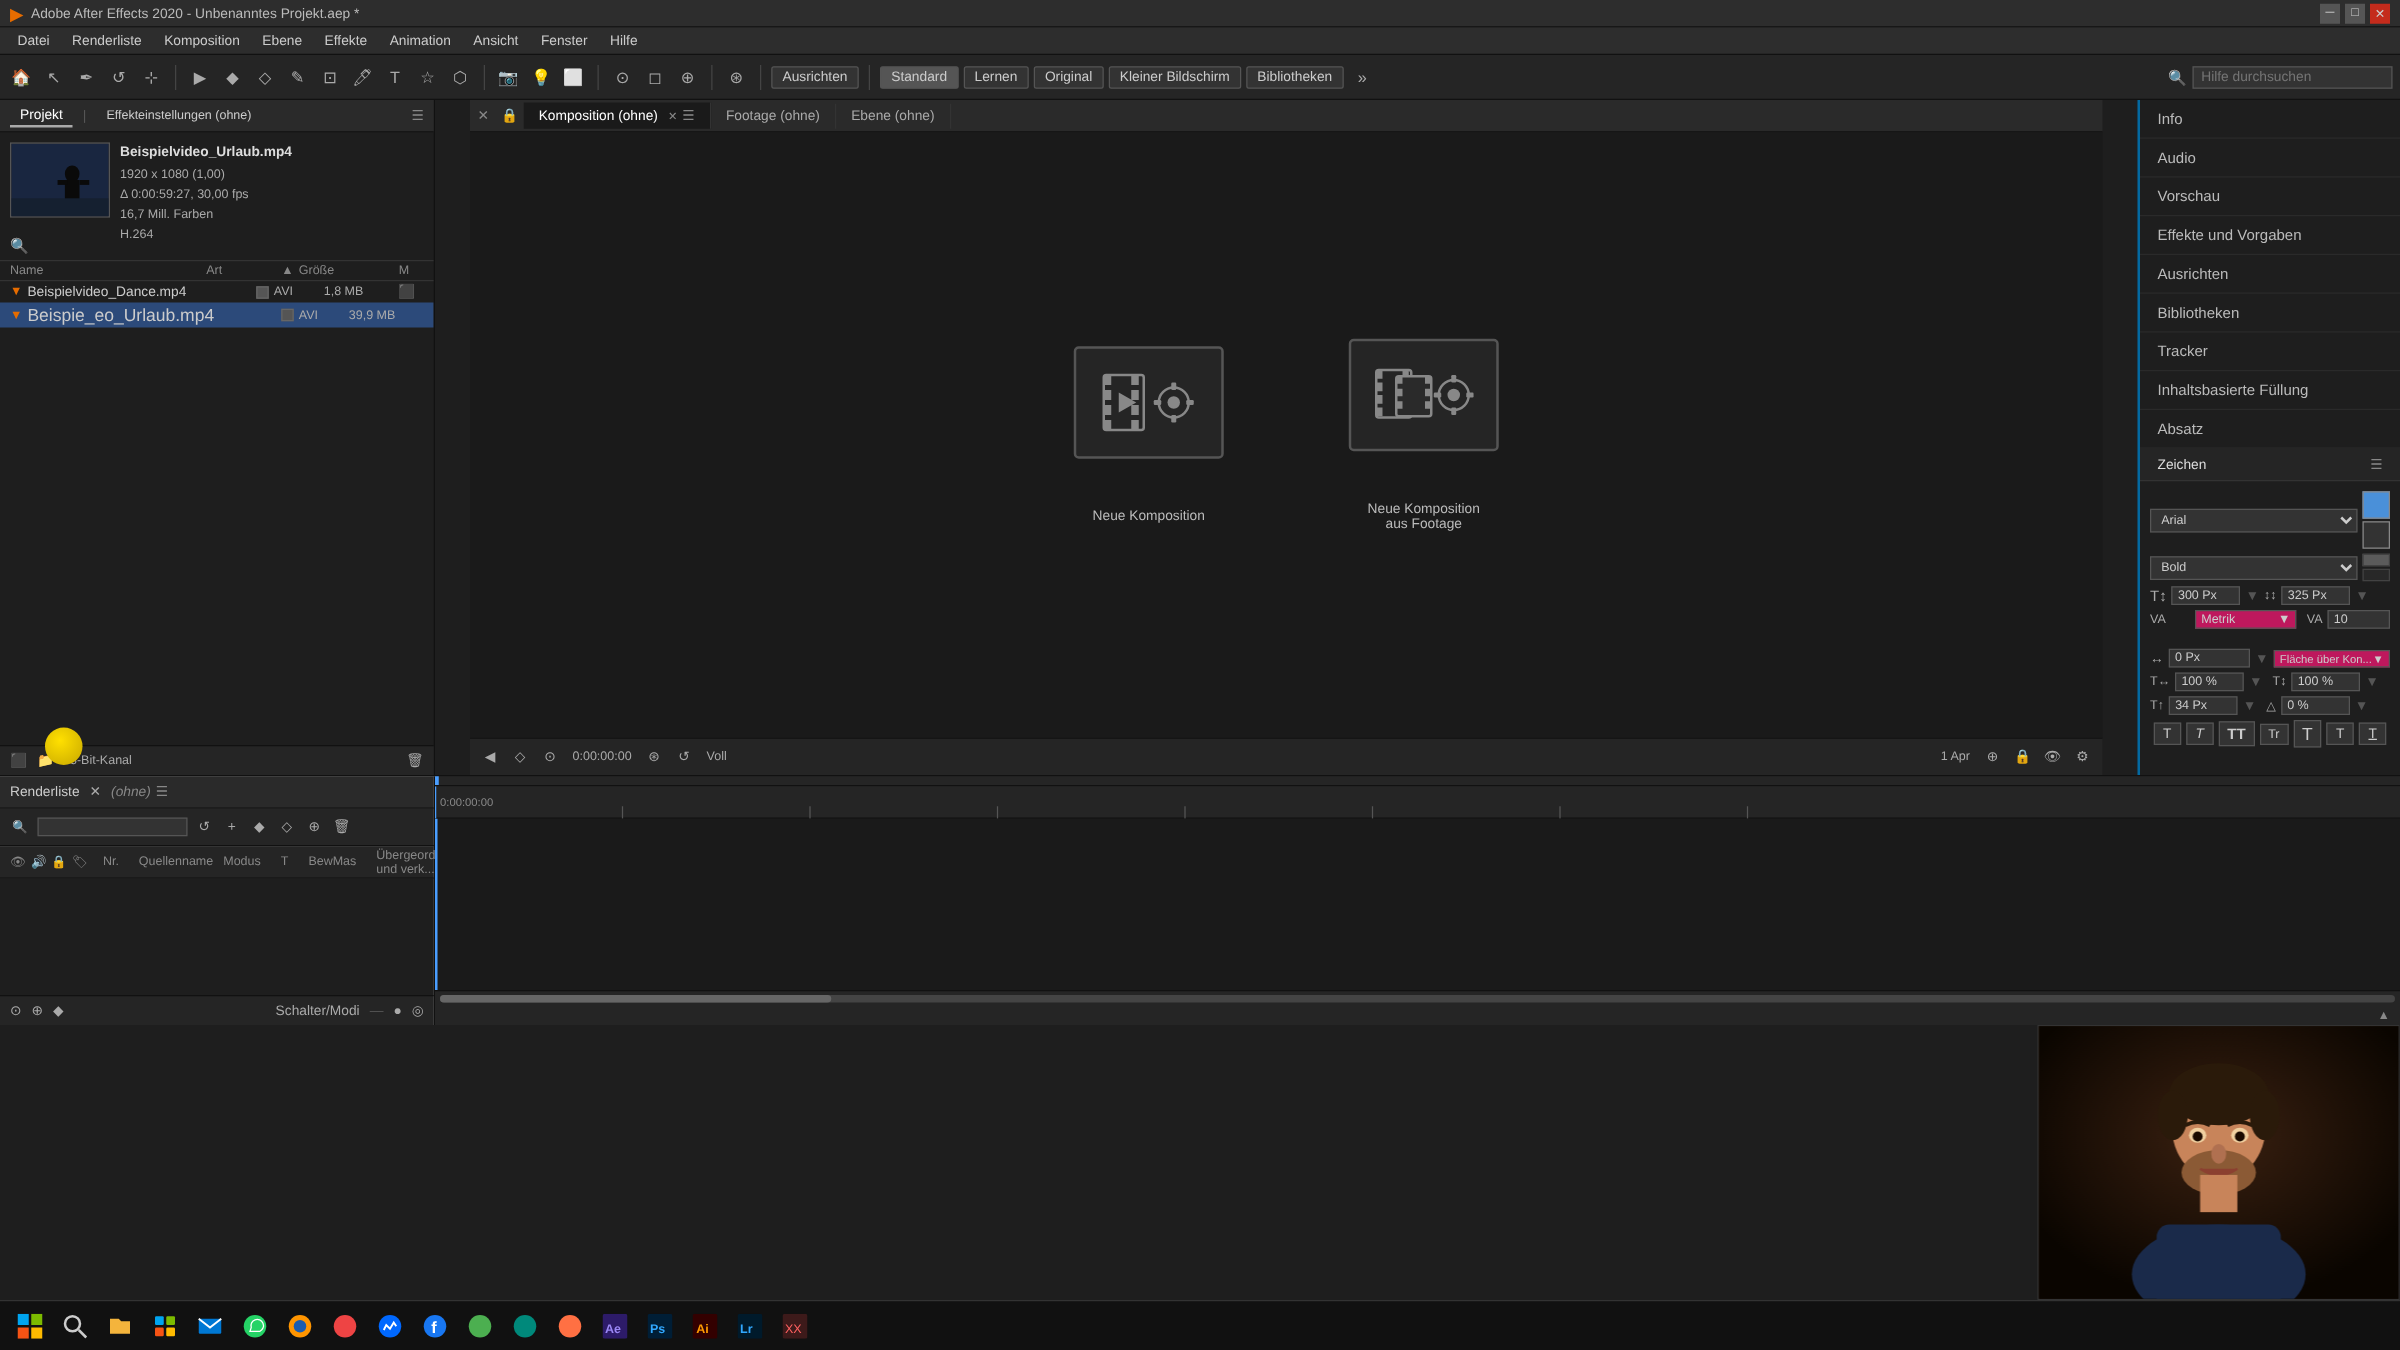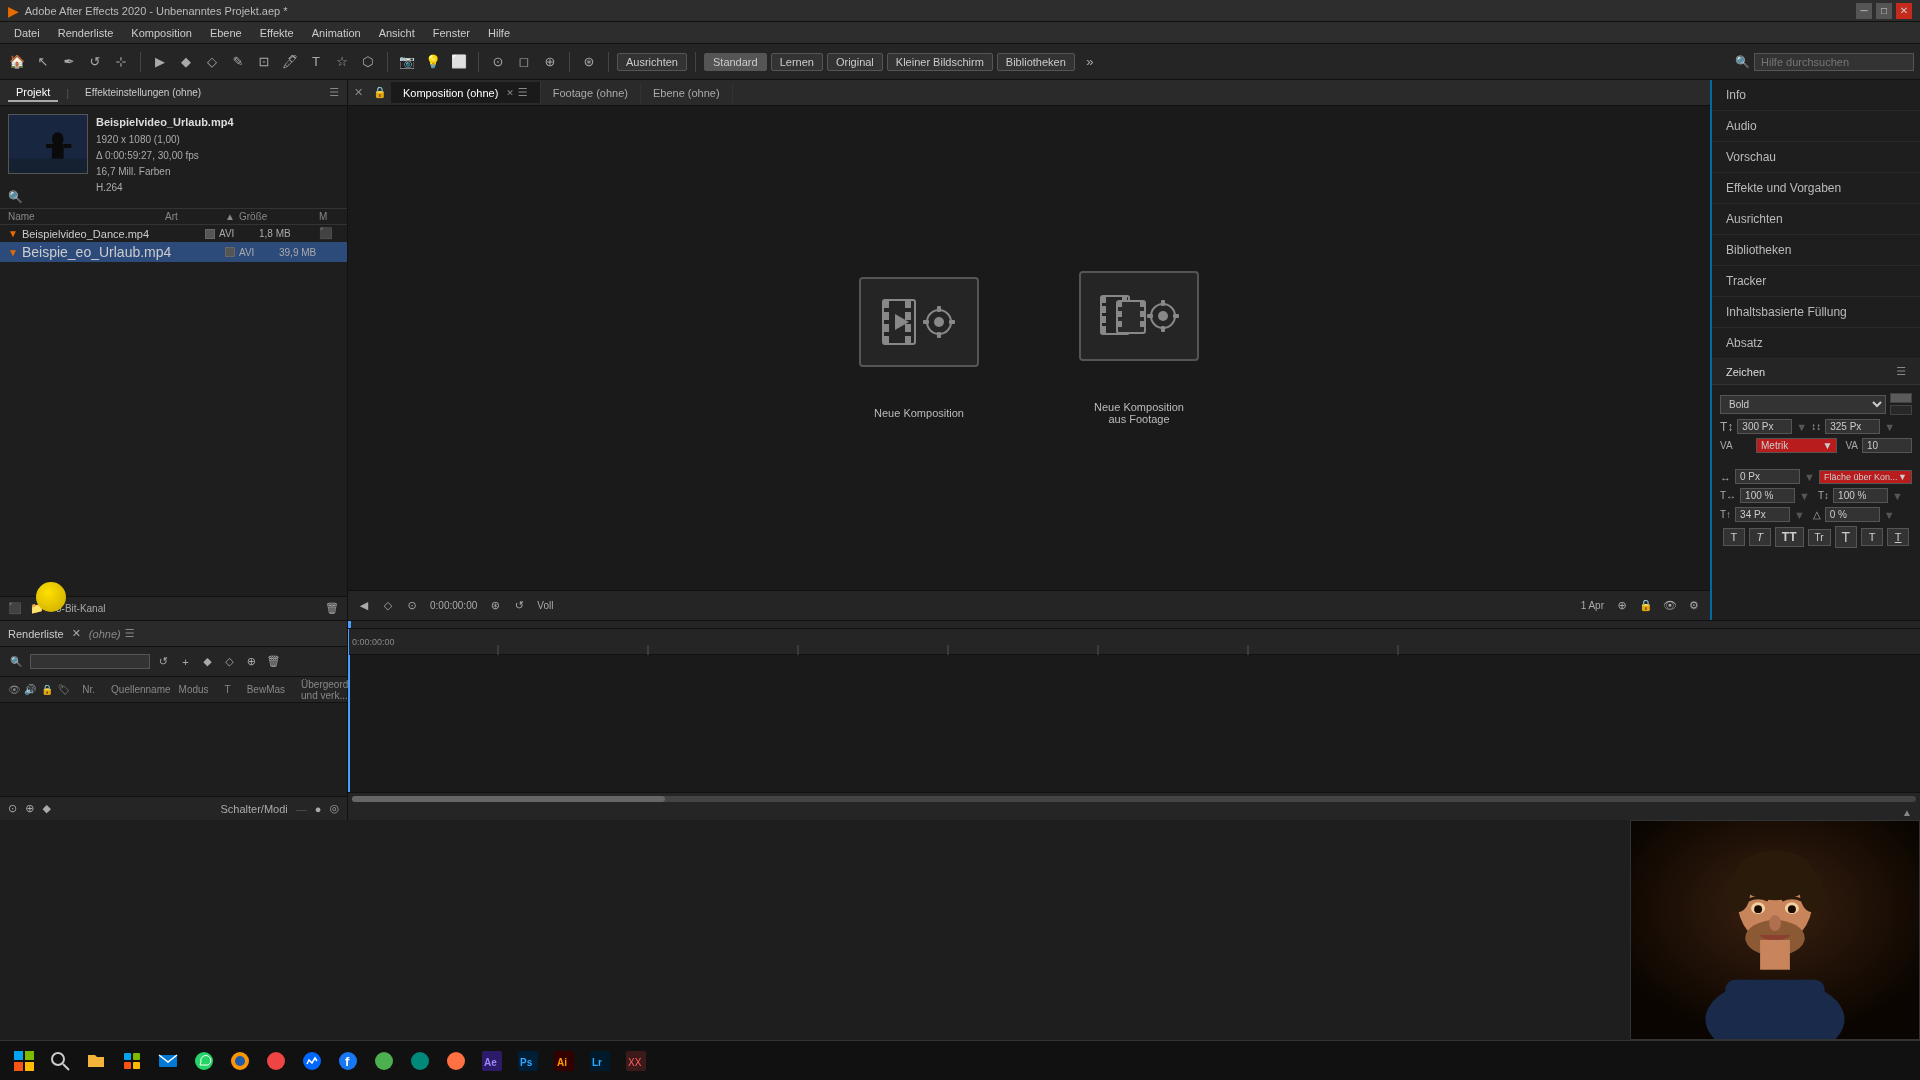--- a/index.html
+++ b/index.html
@@ -73,21 +73,21 @@
     .right-section-title { padding: 6px 14px; font-size: 11px; color: #ddd; background: #252525; border-bottom: 1px solid #333; display: flex; align-items: center; justify-content: space-between; }
     .zeichen-panel { padding: 8px; }
     .font-row { display: flex; gap: 4px; margin-bottom: 4px; align-items: center; }
     .font-select { background: #333; border: 1px solid #555; color: #ccc; font-size: 10px; padding: 2px 4px; flex: 1; }
     .font-color-box { width: 22px; height: 22px; background: #4a90d9; border: 1px solid #888; }
     .font-color-box2 { width: 22px; height: 22px; background: #333; border: 1px solid #888; }
     .font-size-row { display: flex; gap: 4px; margin-bottom: 4px; align-items: center; font-size: 10px; color: #aaa; }
     .font-size-input { background: #333; border: 1px solid #555; color: #ccc; font-size: 10px; padding: 1px 4px; width: 55px; }
     .indent-row { display: flex; gap: 4px; margin-bottom: 4px; align-items: center; font-size: 10px; color: #aaa; }
     .indent-input { background: #333; border: 1px solid #555; color: #ccc; font-size: 10px; padding: 1px 4px; width: 65px; }
-    .dropdown-value { background: #b91c1c; border: 1px solid #555; color: #ccc; font-size: 10px; padding: 1px 4px; flex: 1; display: flex; align-items: flex-start; justify-content: space-between; }
+    .dropdown-value { background: #be185d; border: 1px solid #555; color: #ccc; font-size: 10px; padding: 1px 4px; flex: 1; display: flex; align-items: flex-start; justify-content: space-between; }
     .tracking-row { display: flex; gap: 4px; margin-bottom: 16px; align-items: center; font-size: 10px; color: #aaa; }
     .tracking-input { background: #333; border: 1px solid #555; color: #ccc; font-size: 10px; padding: 1px 4px; width: 50px; }
     .pct-row { display: flex; gap: 4px; margin-bottom: 4px; align-items: center; font-size: 10px; color: #aaa; }
     .pct-input { background: #333; border: 1px solid #555; color: #ccc; font-size: 10px; padding: 1px 4px; width: 55px; }
     .text-format-row { display: flex; gap: 4px; margin-top: 4px; align-items: center; justify-content: center; }
     .text-fmt-btn { background: #333; border: 1px solid #555; color: #ccc; font-size: 11px; padding: 2px 6px; cursor: pointer; min-width: 22px; text-align: center; }
     .timeline-left { width: 348px; background: #a3a3a3; border-right: 1px solid #111; display: flex; flex-direction: column; }
     .timeline-header { height: 26px; background: #2a2a2a; display: flex; align-items: center; padding: 0 8px; border-bottom: 1px solid #111; font-size: 11px; }
     .timeline-controls { height: 30px; background: #252525; display: flex; align-items: center; padding: 0 6px; gap: 4px; border-bottom: 1px solid #111; }
     .tl-btn { width: 18px; height: 18px; display: flex; align-items: center; justify-content: center; color: #aaa; cursor: pointer; font-size: 11px; }
@@ -177,21 +177,21 @@
   <button class="toolbar-btn">Original</button>
   <button class="toolbar-btn">Kleiner Bildschirm</button>
   <button class="toolbar-btn">Bibliotheken</button>
   <div class="toolbar-icon">»</div>
   <div class="toolbar-right">
     <span style="color:#888;">🔍</span>
     <input class="search-box" placeholder="Hilfe durchsuchen" style="">
   </div>
 </div>
 
-<div style="display:flex; height: 540px;">
+<div style="display:flex; height: 540px; gap: 28px;">
 
   <div class="left-panel">
     <div class="panel-header">
       <span class="panel-tab active">Projekt</span>
       <span style="color:#555; font-size:11px;">|</span>
       <span class="panel-tab" style="font-size:10px;">Effekteinstellungen (ohne)</span>
       <div class="panel-icons-row">
         <span style="color:#888; cursor:pointer; font-size:11px;">☰</span>
       </div>
     </div>
@@ -369,20 +369,29 @@
     <div class="right-panel-item">Tracker</div>
     <div class="right-panel-item">Inhaltsbasierte Füllung</div>
     <div class="right-panel-item">Absatz</div>
 
     <div class="right-section-title">
       <span>Zeichen</span>
       <span style="color:#888; cursor:pointer;">☰</span>
     </div>
     <div class="zeichen-panel">
 
+      <div class="font-row">
+        <select class="font-select">
+          <option>Arial</option>
+        </select>
+        <div style="display:flex; flex-direction:column; gap:2px;">
+          <div class="font-color-box"></div>
+          <div class="font-color-box2"></div>
+        </div>
+      </div>
 
       <div class="font-row">
         <select class="font-select">
           <option>Bold</option>
         </select>
         <div style="display:flex; flex-direction:column; gap:2px; opacity:0.5;">
           <div style="width:22px;height:10px;background:#999;border:1px solid #666;"></div>
           <div style="width:22px;height:10px;background:#333;border:1px solid #666;"></div>
         </div>
       </div>

